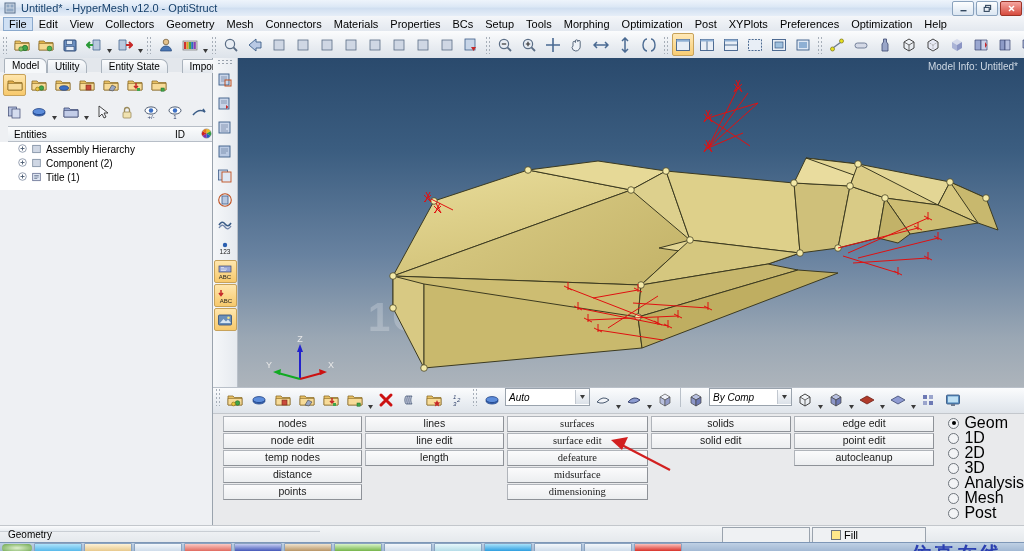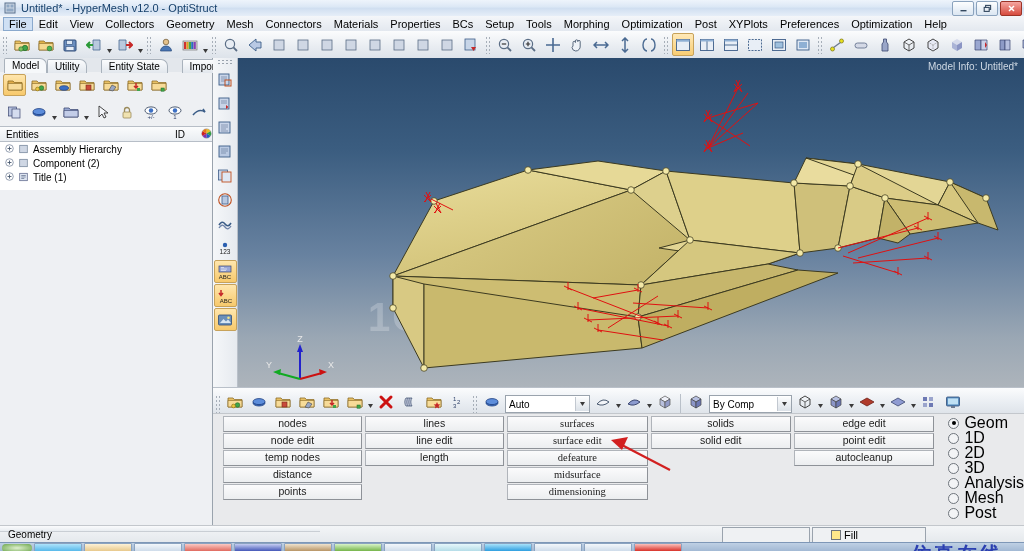--- a/index.html
+++ b/index.html
@@ -72,26 +72,26 @@
   .icorow{display:flex;align-items:center;padding:2px 3px;gap:1px;}
   .icobtn{width:21px;height:20px;display:flex;align-items:center;justify-content:center;
           border:1px solid transparent;border-radius:2px;flex:none;}
   .icobtn.sel{border-color:#c7a25a;background:linear-gradient(to bottom,#ffe6ad,#f7c96c);}
   .miniarrow{width:7px;height:20px;display:flex;align-items:flex-end;justify-content:center;padding-bottom:4px;flex:none;}
 
   .treehdr{
     display:flex;align-items:center;height:14px;
     background:linear-gradient(to bottom,#fbfcfd,#e9edf1);
     border-top:1px solid #b7bec7;border-bottom:1px solid #b7bec7;
-    font-size:10px;padding-left:6px;
+    font-size:10px;padding-left:6px;margin-left:8px;
   }
   .treehdr .c1{flex:1;}
   .treehdr .c2{width:26px;}
   .treebody{background:#fff;height:48px;}
-  .trow{display:flex;align-items:center;height:14px;padding-left:5px;gap:3px;font-size:10px;}
+  .trow{display:flex;align-items:center;height:14px;padding-left:18px;gap:3px;font-size:10px;}
   .treefiller{background:#eef0f3;height:calc(467px - 14px - 22px - 22px - 14px - 48px);}
 
   
   .viewwrap{position:absolute;left:213px;top:58px;width:811px;height:329px;}
   .vtoolbar{
     position:absolute;left:0;top:0;width:24px;height:329px;
     background:linear-gradient(to right,#f5f7f9,#e6eaef);
     border-right:1px solid #b9c0c9;
   }
   .vgrip{height:7px;width:16px;margin:1px auto 2px auto;
@@ -106,21 +106,21 @@
   .modelinfo{position:absolute;right:6px;top:3px;color:#cfd9e4;font-size:10px;}
   .watermark{position:absolute;left:130px;top:237px;font-size:40px;font-weight:bold;
       color:rgba(255,255,255,.22);letter-spacing:2px;font-family:"Liberation Sans",sans-serif;}
   .axes{position:absolute;left:22px;bottom:-4px;width:80px;height:60px;}
 
   
   .gbar{
     position:absolute;left:213px;top:387px;width:811px;height:25px;
     background:linear-gradient(to bottom,#fbfcfd,#e9edf2 60%,#dfe4ea);
     border-top:1px solid #b9c0c9;border-bottom:1px solid #b9c0c9;
-    display:flex;align-items:flex-end;
+    display:flex;align-items:flex-start;font-style:italic;
   }
   .combo{
     height:16px;min-width:78px;border:1px solid #9aa3ad;background:#fff;
     display:flex;align-items:center;font-size:10px;padding-left:3px;margin:0 1px;
   }
   .combo .cbtxt{flex:1;}
   .combo .cbarrow{width:13px;height:14px;display:flex;align-items:center;justify-content:center;
      background:linear-gradient(to bottom,#fbfcfd,#dbe1e8);border-left:1px solid #c2c8d0;}
 
   

